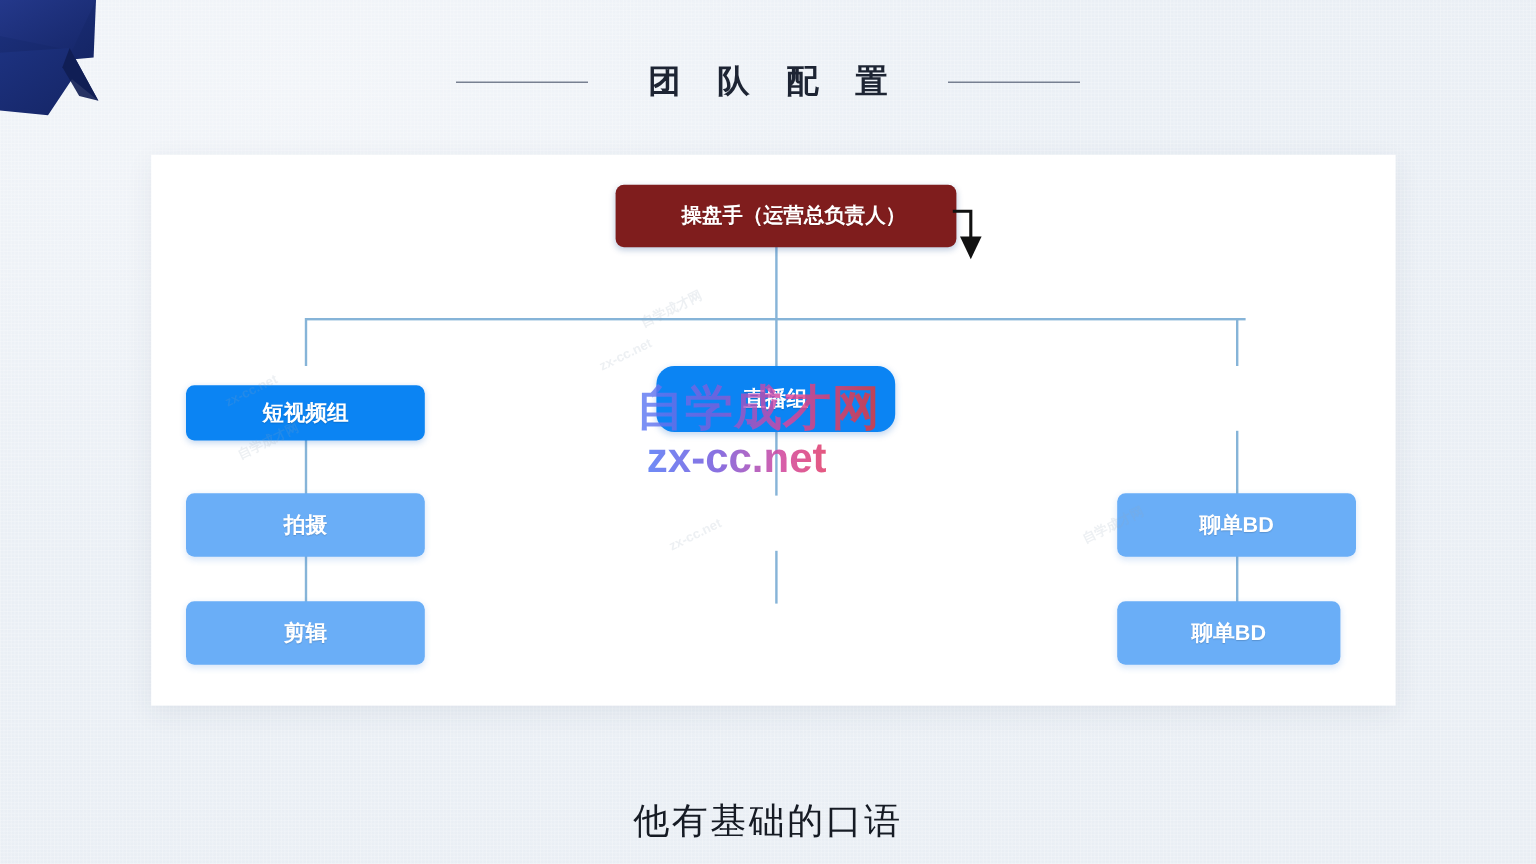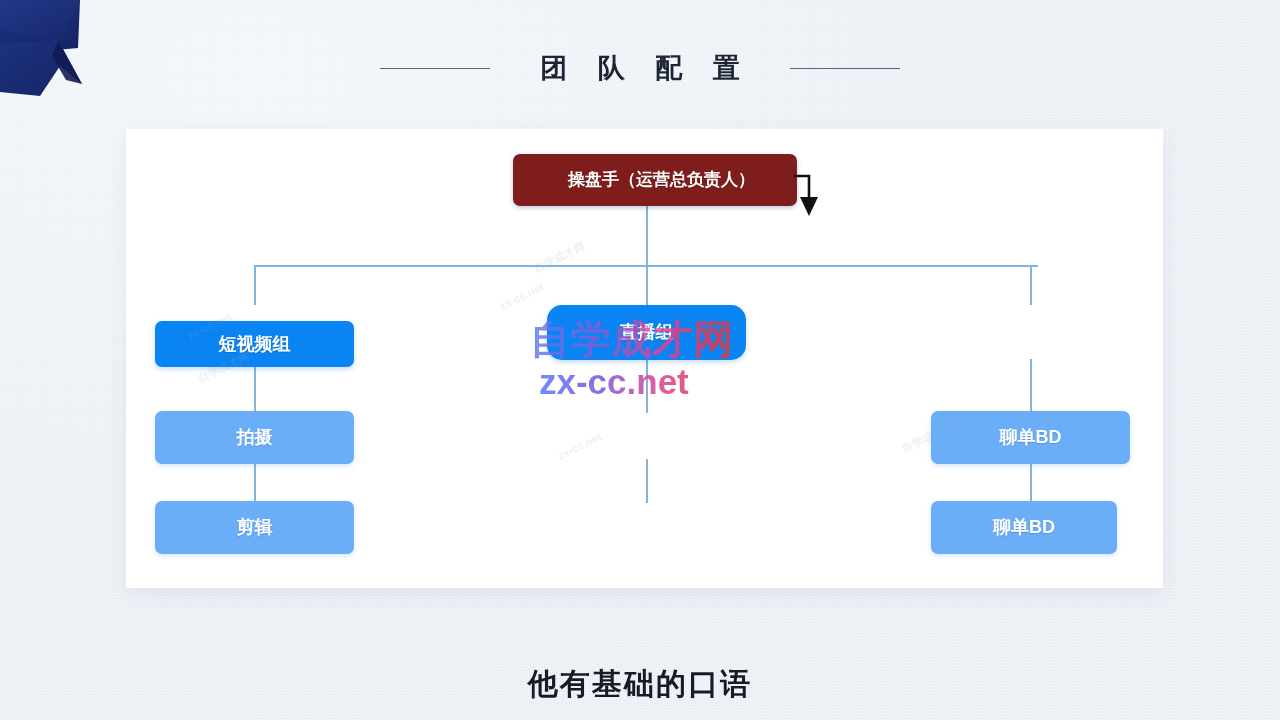--- a/index.html
+++ b/index.html
@@ -174,21 +174,21 @@
   }
 
   
   .caption{
     position:absolute;
     left:0; right:0;
     top:664px;
     text-align:center;
     font-family:"Liberation Serif","DejaVu Serif",serif;
     font-size:30px;
-    font-weight:700;
+    font-weight:400;
     color:#161b24;
     letter-spacing:.07em;
   }
 </style>
 </head>
 <body>
 
 <div class="slide"></div>
 
 <svg class="corner-ribbon" viewBox="0 0 135 115" xmlns="http://www.w3.org/2000/svg">

